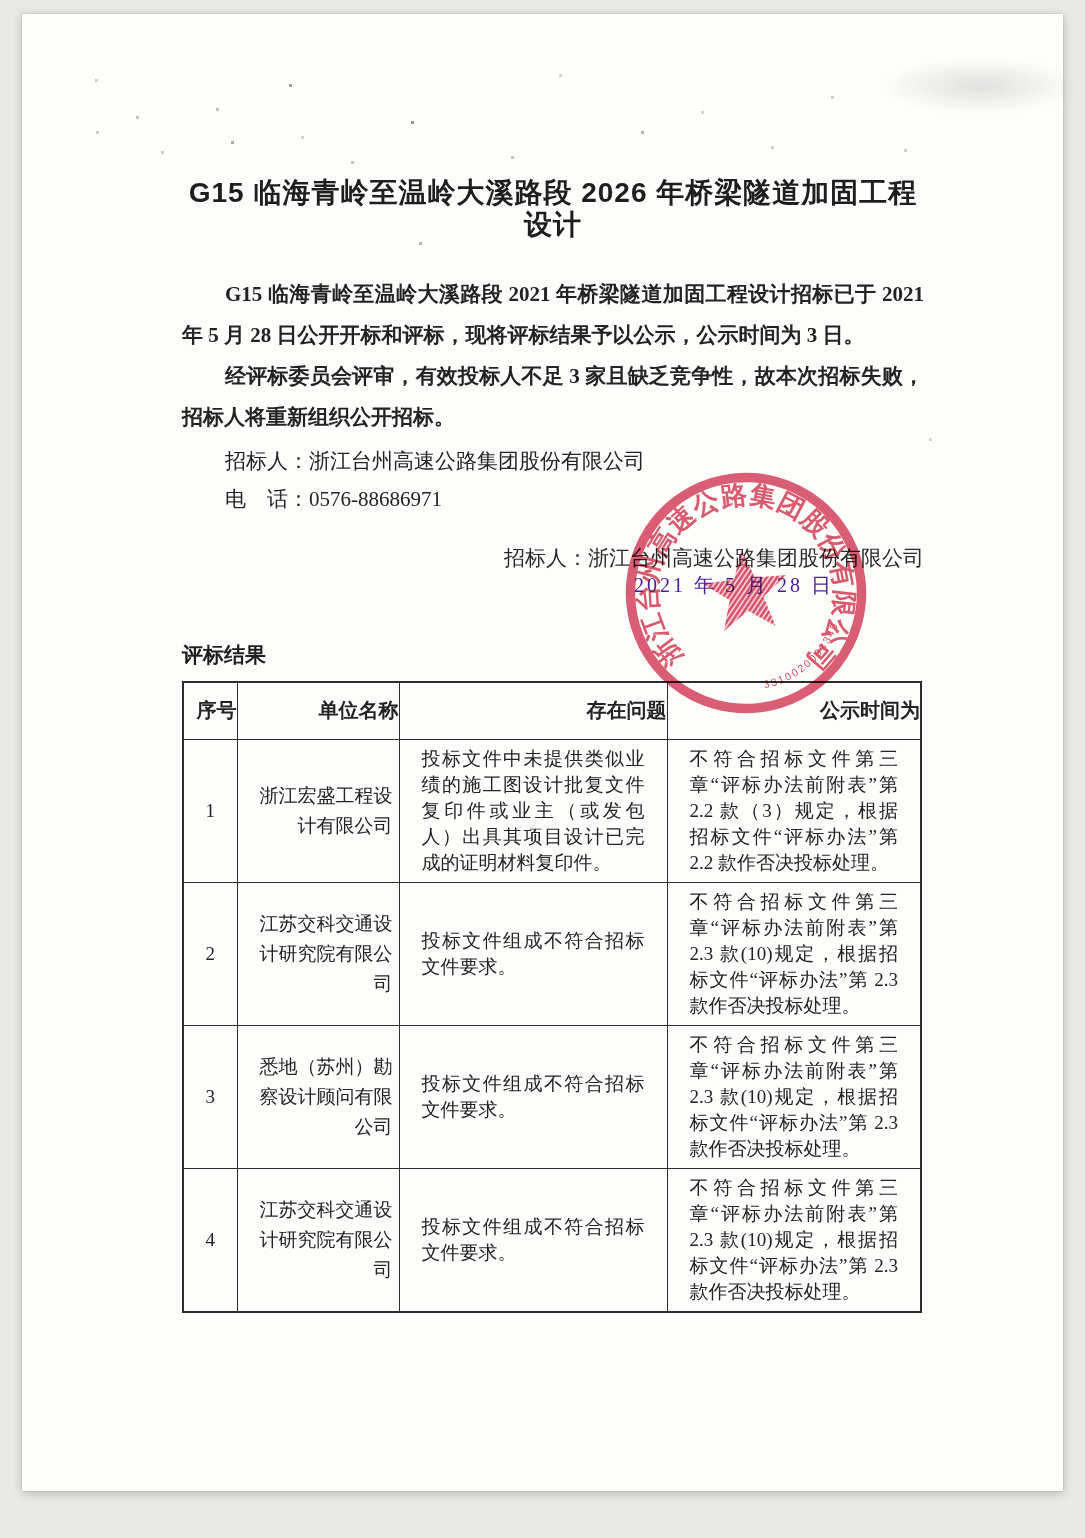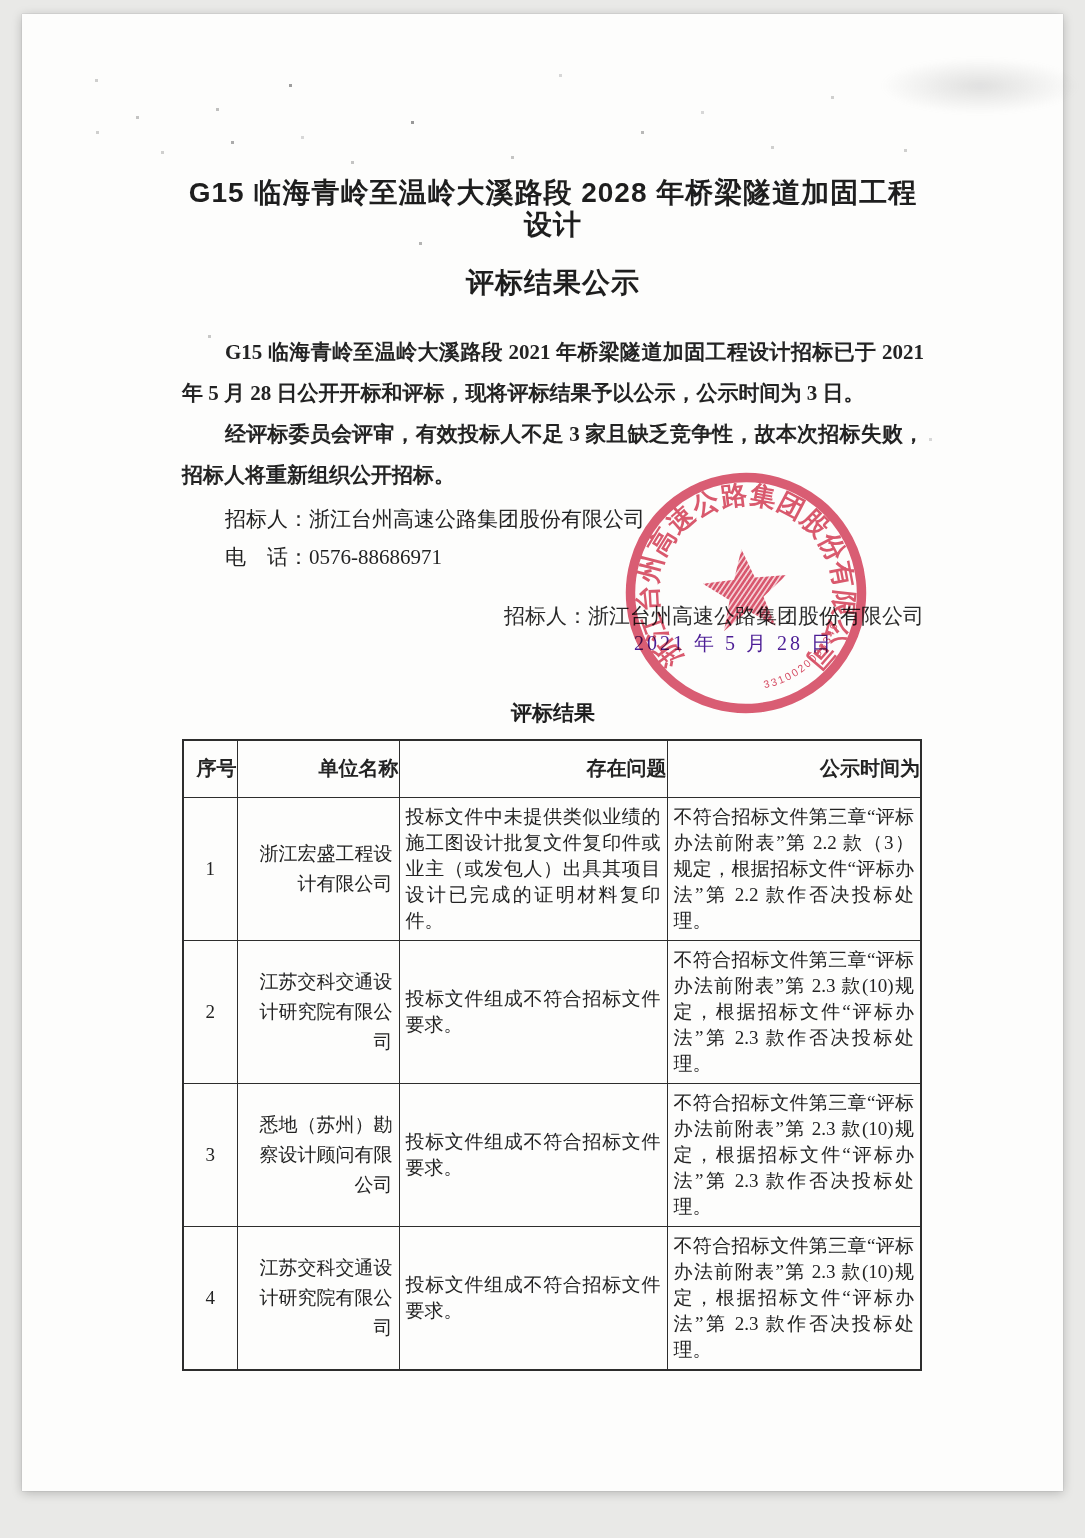--- a/index.html
+++ b/index.html
@@ -87,21 +87,20 @@
     left: 598px; top: 453px;
     width: 252px; height: 252px;
     z-index: 2;
     mix-blend-mode: multiply;
     opacity: .92;
     transform: rotate(-6deg);
     pointer-events: none;
   }
   .table-caption {
     margin-top: 42px;
-    text-align: center;
     font-weight: 700;
     font-size: 21px;
     color: #1e1e1e;
   }
   table.eval {
     margin-top: 12px;
     border-collapse: collapse;
     table-layout: fixed;
     width: 738px;
     border: 2px solid #2d2d2d;
@@ -117,36 +116,35 @@
     font-size: 20px;
     text-align: right;
     height: 57px;
   }
   col.w-no { width: 54px; }
   col.w-company { width: 162px; }
   col.w-issue { width: 268px; }
   col.w-basis { width: 254px; }
   td.c-no { text-align: center; font-size: 19px; }
   td.c-company { text-align: right; line-height: 30px; padding: 4px 6px; }
-  td.c-issue, td.c-basis { text-align: justify; line-height: 26px; padding: 6px 6px; }
+  td.c-issue, td.c-basis { text-align: justify; line-height: 26px; padding: 6px 22px; }
   tr.r1 { height: 100px; }
   tr.r2 { height: 110px; }
   tr.r3 { height: 106px; }
   tr.r4 { height: 106px; }
 </style>
 </head>
 <body>
 
 <div class="page">
   <div class="smudge"></div>
   <div class="specks"></div>
 
   <div class="content">
-    <div class="doc-title line1">G15 临海青岭至温岭大溪路段 2028 年桥梁隧道加固工程设计</div>
-    <div class="doc-title line2">评标结果公示</div>
+    <div class="doc-title line1">G15 临海青岭至温岭大溪路段 2026 年桥梁隧道加固工程设计</div>
 
     <div class="body-text">
       <p class="para">G15 临海青岭至温岭大溪路段 2021 年桥梁隧道加固工程设计招标已于 2021 年 5 月 28 日公开开标和评标，现将评标结果予以公示，公示时间为 3 日。</p>
       <p class="para">经评标委员会评审，有效投标人不足 3 家且缺乏竞争性，故本次招标失败，招标人将重新组织公开招标。</p>
     </div>
 
     <div class="contacts">
       <div class="contact-line">招标人：浙江台州高速公路集团股份有限公司</div>
       <div class="contact-line">电　话：0576-88686971</div>
     </div>

